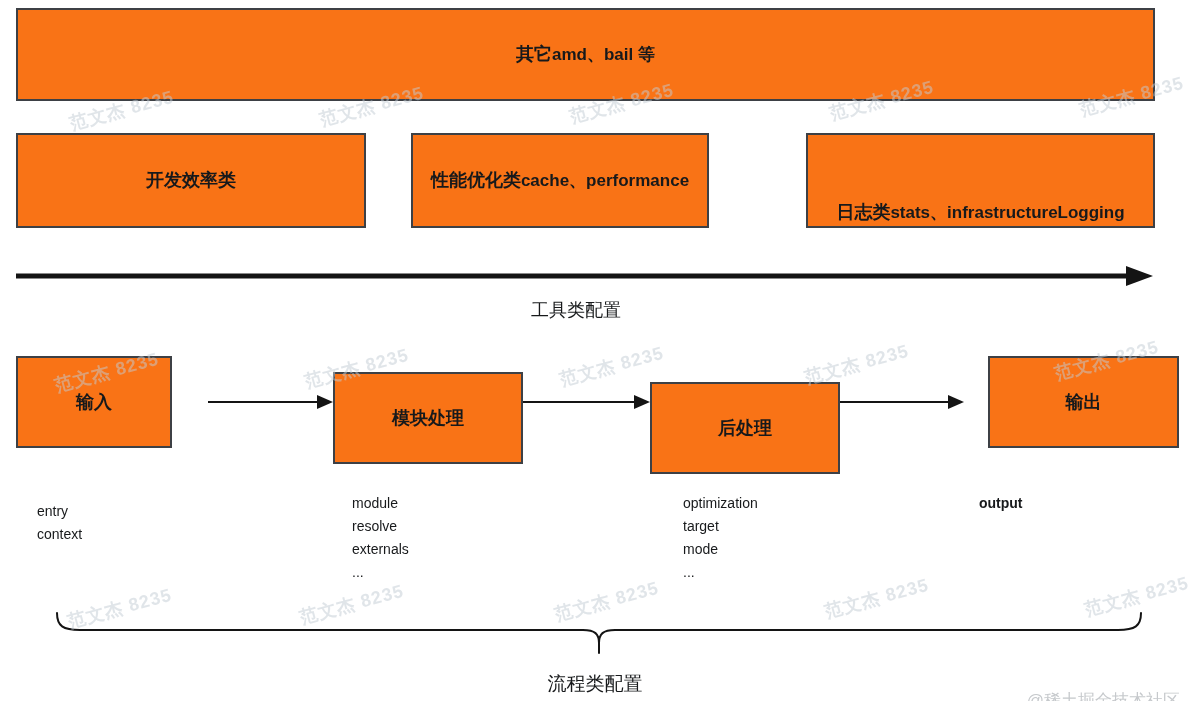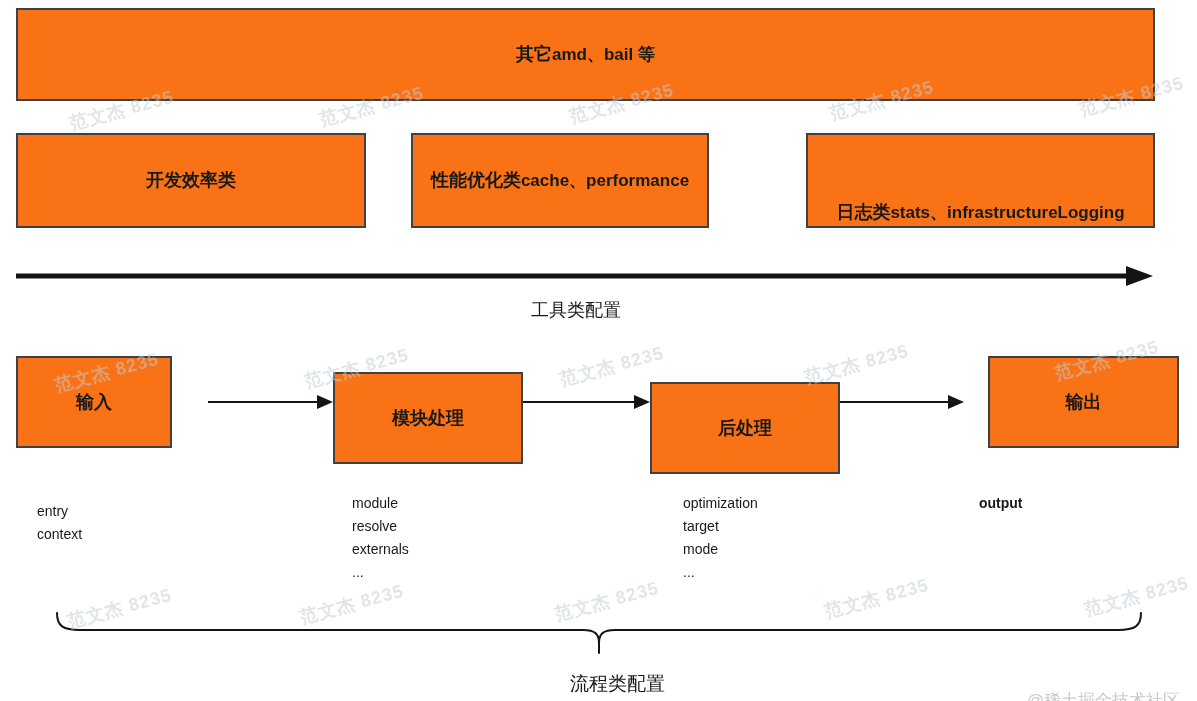--- a/index.html
+++ b/index.html
@@ -33,21 +33,21 @@
   #flow-input  { left: 16px;  top: 356px; width: 156px; height: 92px; }
   #flow-module { left: 333px; top: 356px; width: 190px; height: 92px; margin-top: 16px; }
   #flow-post   { left: 650px; top: 356px; width: 190px; height: 92px; margin-top: 26px; }
   #flow-output { left: 964px; top: 356px; width: 191px; height: 92px; margin-left: 24px; }
 
   .svg-abs { position: absolute; left: 0; }
   .stroke { stroke: var(--arrow, #141414); fill: none; }
   .fill   { fill: var(--arrow, #141414); stroke: none; }
 
   .axis-label  { position: absolute; left: 506px; top: 298px; width: 140px; text-align: center; font-size: 18px; }
-  .brace-label { position: absolute; left: 525px; top: 671px; width: 140px; text-align: right; font-size: 19px; }
+  .brace-label { position: absolute; left: 525px; top: 671px; width: 140px; text-align: center; font-size: 19px; }
 
   .props { position: absolute; font-size: 14px; line-height: 23px; }
   #props-0 { left: 37px;   top: 500px; }
   #props-1 { left: 352px;  top: 492px; }
   #props-2 { left: 683px;  top: 492px; }
   #props-3 { left: 979px; top: 492px; font-weight: bold; }
 
   .wm {
     position: absolute;
     font-size: 18px; font-weight: 700; letter-spacing: 1px;

